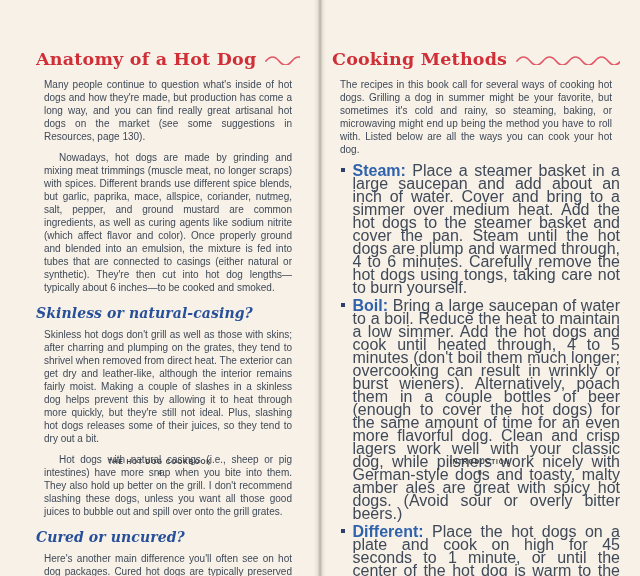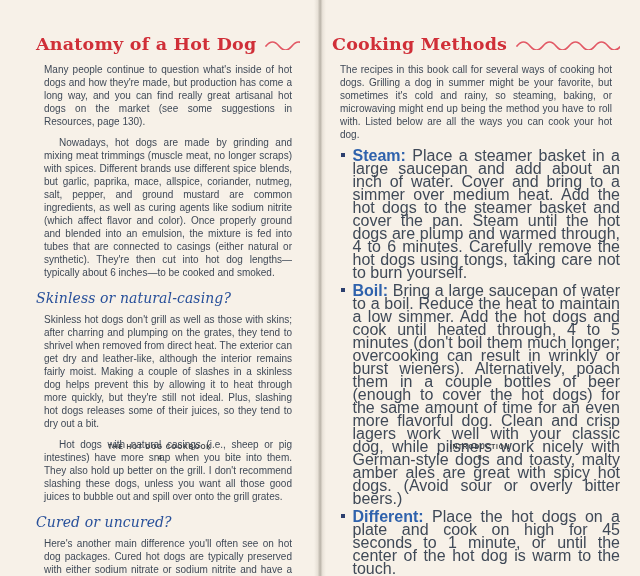--- a/index.html
+++ b/index.html
@@ -14,21 +14,21 @@
     position:absolute;left:314px;top:0;width:12px;height:576px;
     background:linear-gradient(90deg,
       rgba(160,150,135,0) 0%,
       rgba(160,150,135,.18) 30%,
       rgba(125,118,105,.45) 48%,
       rgba(125,118,105,.45) 54%,
       rgba(160,150,135,.15) 72%,
       rgba(160,150,135,0) 100%);
     pointer-events:none;
   }
-  .page{position:absolute;top:0;height:472px;box-sizing:border-box;}
+  .page{position:absolute;top:15px;height:472px;box-sizing:border-box;}
   .page-left{left:0;width:320px;padding:36px 20px 0 36px;}
   .page-right{left:320px;width:320px;padding:36px 20px 0 12px;}
 
   .title-row{display:flex;align-items:center;margin:0 0 9px 0;}
   .page-title{
     font-family:"DejaVu Serif","Liberation Serif",serif;
     font-weight:bold;font-size:17.5px;line-height:1;
     color:#d02f38;letter-spacing:.2px;white-space:nowrap;
   }
   .wave{flex:1 1 auto;margin-left:9px;height:10px;overflow:hidden;}
@@ -36,21 +36,21 @@
 
   .body-copy{
     font-size:10px;line-height:13px;color:#3f4957;
     text-align:justify;
   }
   .body-copy p{margin:8px;}
   .body-copy p.indent{text-indent:15px;}
 
   .sub-heading{
     font-family:"DejaVu Serif","Liberation Serif",serif;
-    font-style:italic;font-weight:normal;
+    font-style:italic;font-weight:bold;
     font-size:14px;color:#28509a;
     margin:13px 0 5px 0;letter-spacing:.1px;
   }
 
   .method-list{list-style:none;margin:7px 0 0 0;padding:0 0 0 9px;}
   .method-item{display:flex;margin:0 0 5px 0;}
   .method-bullet{
     flex:0 0 auto;width:3.5px;height:3.5px;background:#2c3f6e;
     margin:4.5px 8px 0 0;
   }

